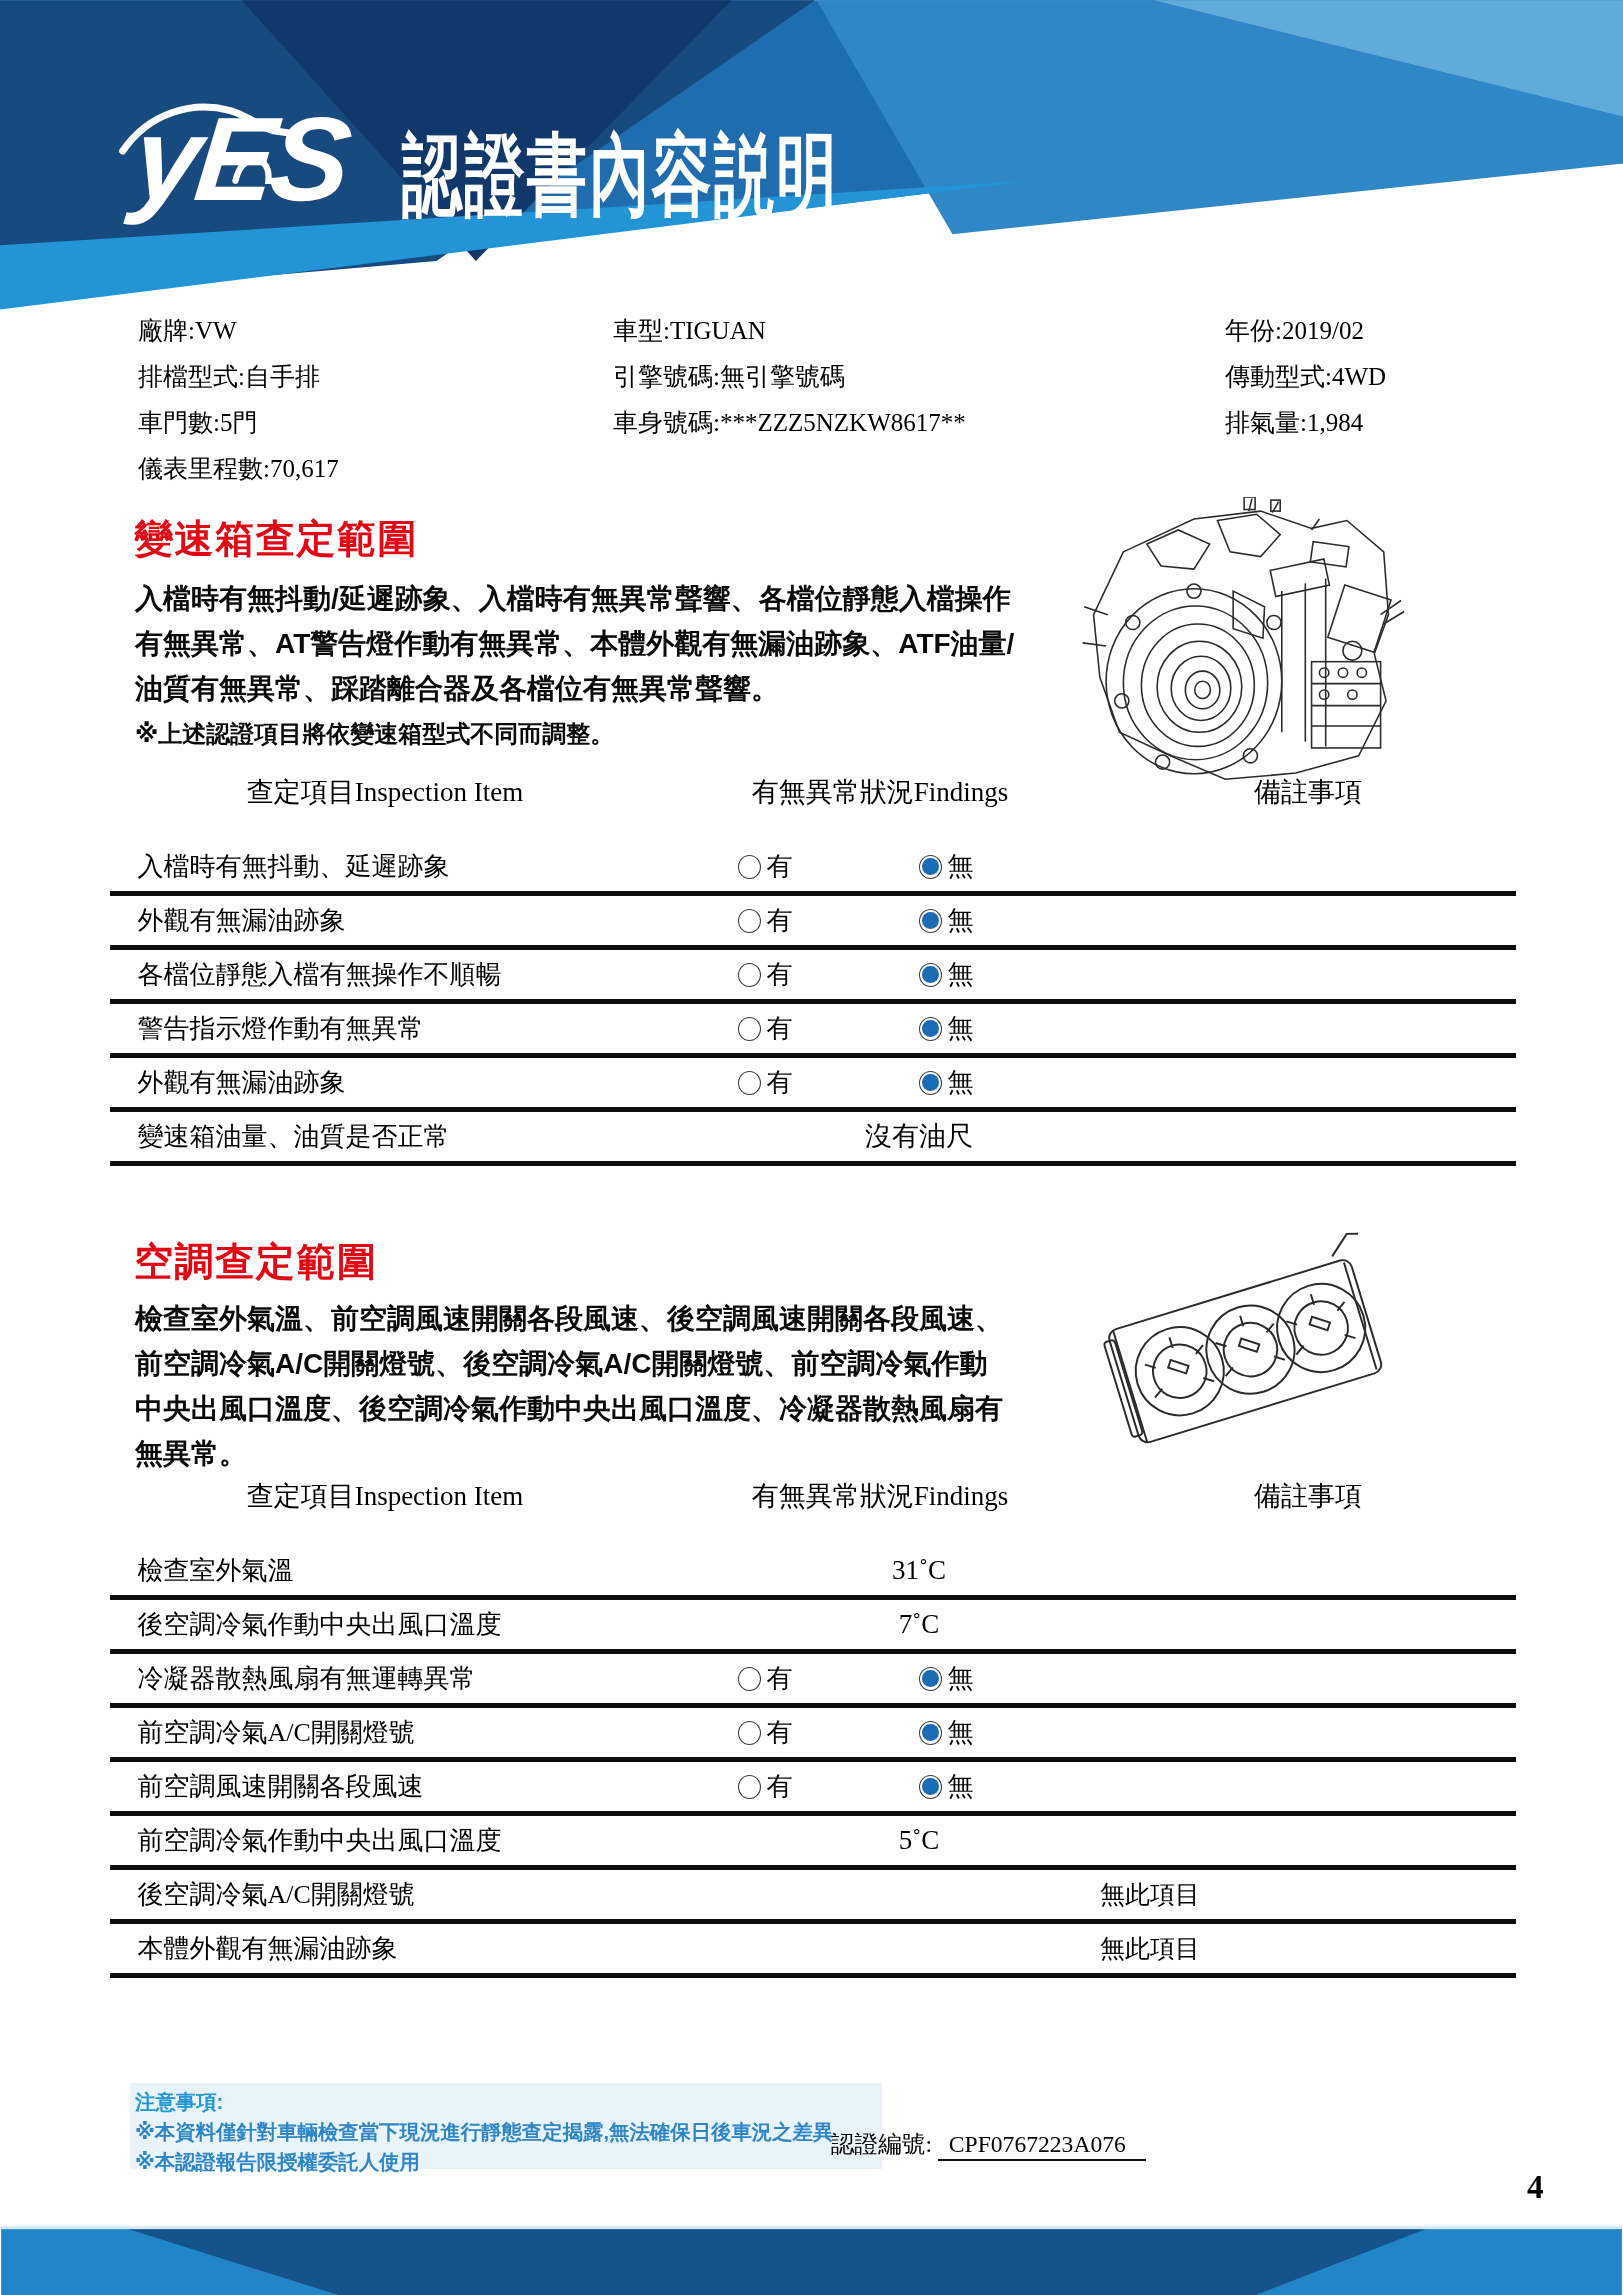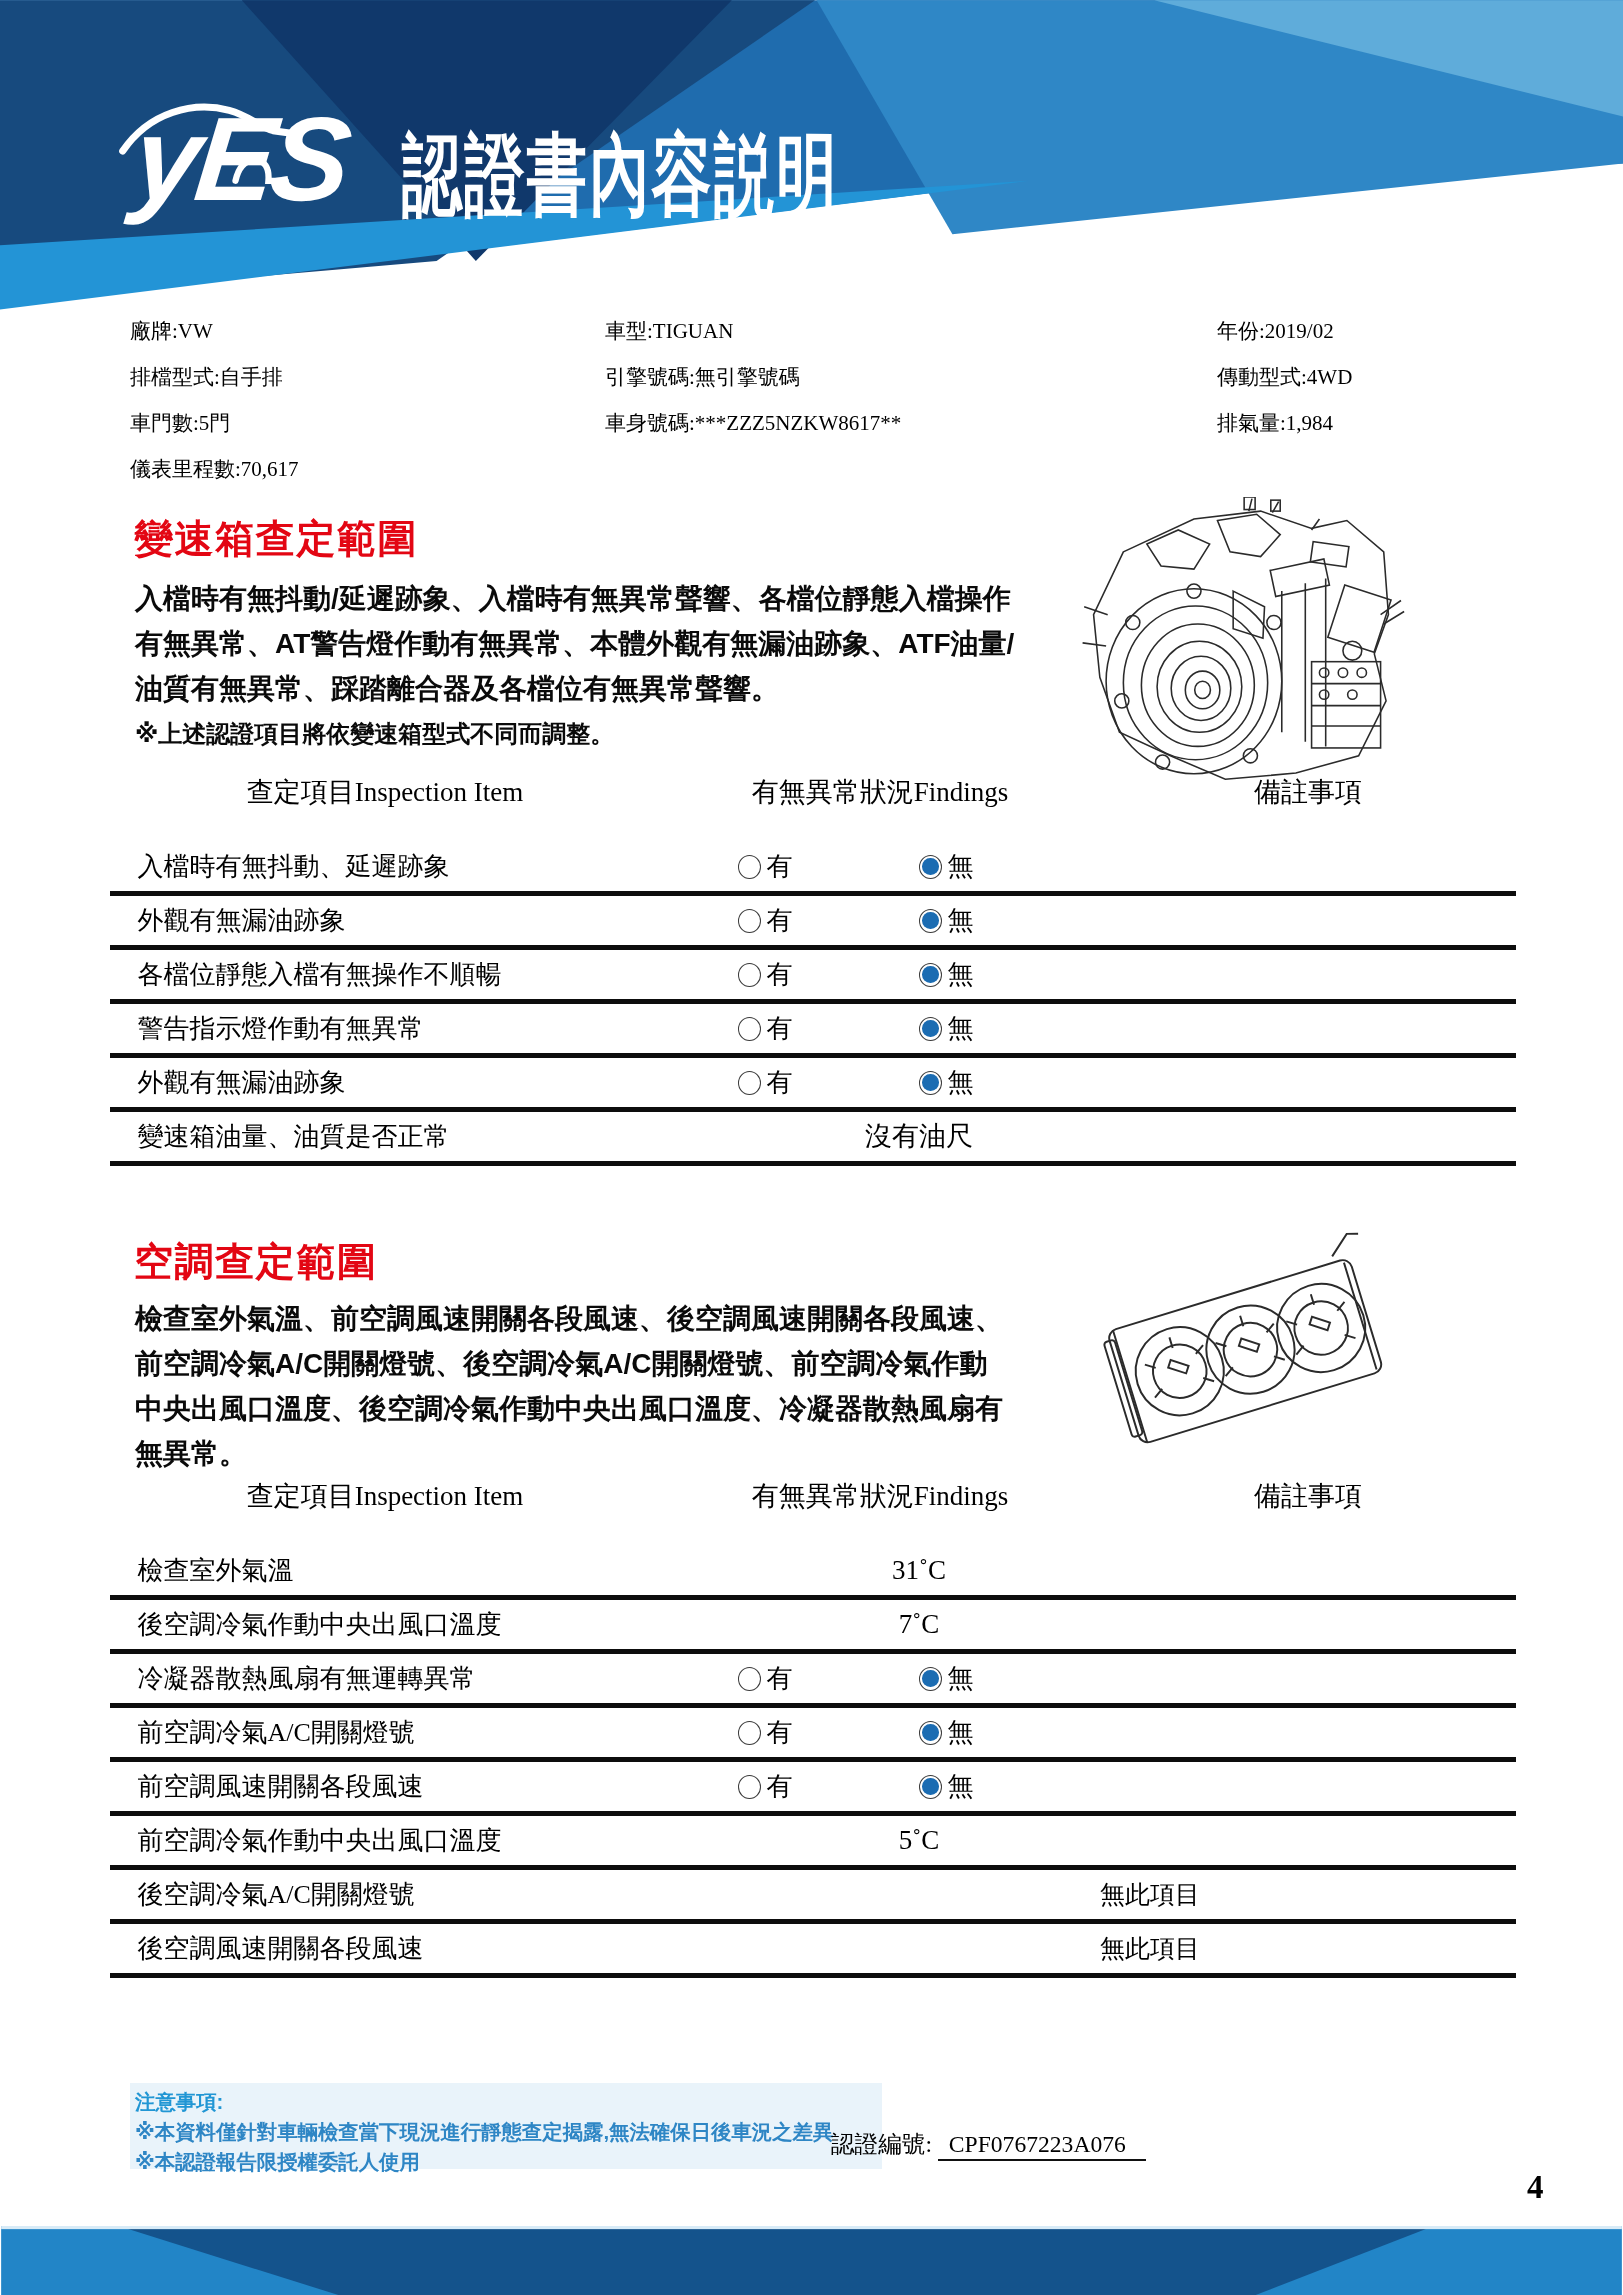--- a/index.html
+++ b/index.html
@@ -18,21 +18,21 @@
     letter-spacing:-4.7px;transform:skewX(-6deg);
   }
   .car-swoosh{position:absolute;left:101px;top:-11px;}
   .banner-title{
     position:absolute;left:402px;top:116px;
     font-family:"Liberation Sans","DejaVu Sans",sans-serif;
     font-weight:bold;font-size:60px;color:#fff;letter-spacing:2.4px;white-space:nowrap;
     transform:scaleY(1.5);transform-origin:top left;
   }
   
-  .vinfo{position:absolute;top:308px;font-size:21px;}
+  .vinfo{position:absolute;top:308px;font-size:25px;margin-left:8px;}
   .vinfo div{height:46px;line-height:46px;white-space:nowrap;}
   .vcol1{left:130px;}
   .vcol2{left:605px;}
   .vcol3{left:1217px;}
   
   .sec-title{
     position:absolute;left:134px;
     font-family:"Liberation Sans","DejaVu Sans",sans-serif;
     font-weight:bold;font-size:39px;color:#e30613;letter-spacing:1.6px;white-space:nowrap;
   }
@@ -373,21 +373,21 @@
 
     <div class="cell-center">5˚C</div>
 
   </div>
       <div class="t-row">
     <div class="cell-label">後空調冷氣A/C開關燈號</div>
 
     <div class="cell-remark">無此項目</div>
   </div>
       <div class="t-row">
-    <div class="cell-label">後空調風速開關各段風速</div>
+    <div class="cell-label">本體外觀有無漏油跡象</div>
 
     <div class="cell-remark">無此項目</div>
   </div>
     </div>
 </div>
 
 <div class="notes-bg"></div>
 <div class="notes">
   <div class="nt-title">注意事項:</div>
   <div>※本資料僅針對車輛檢查當下現況進行靜態查定揭露,無法確保日後車況之差異</div>

